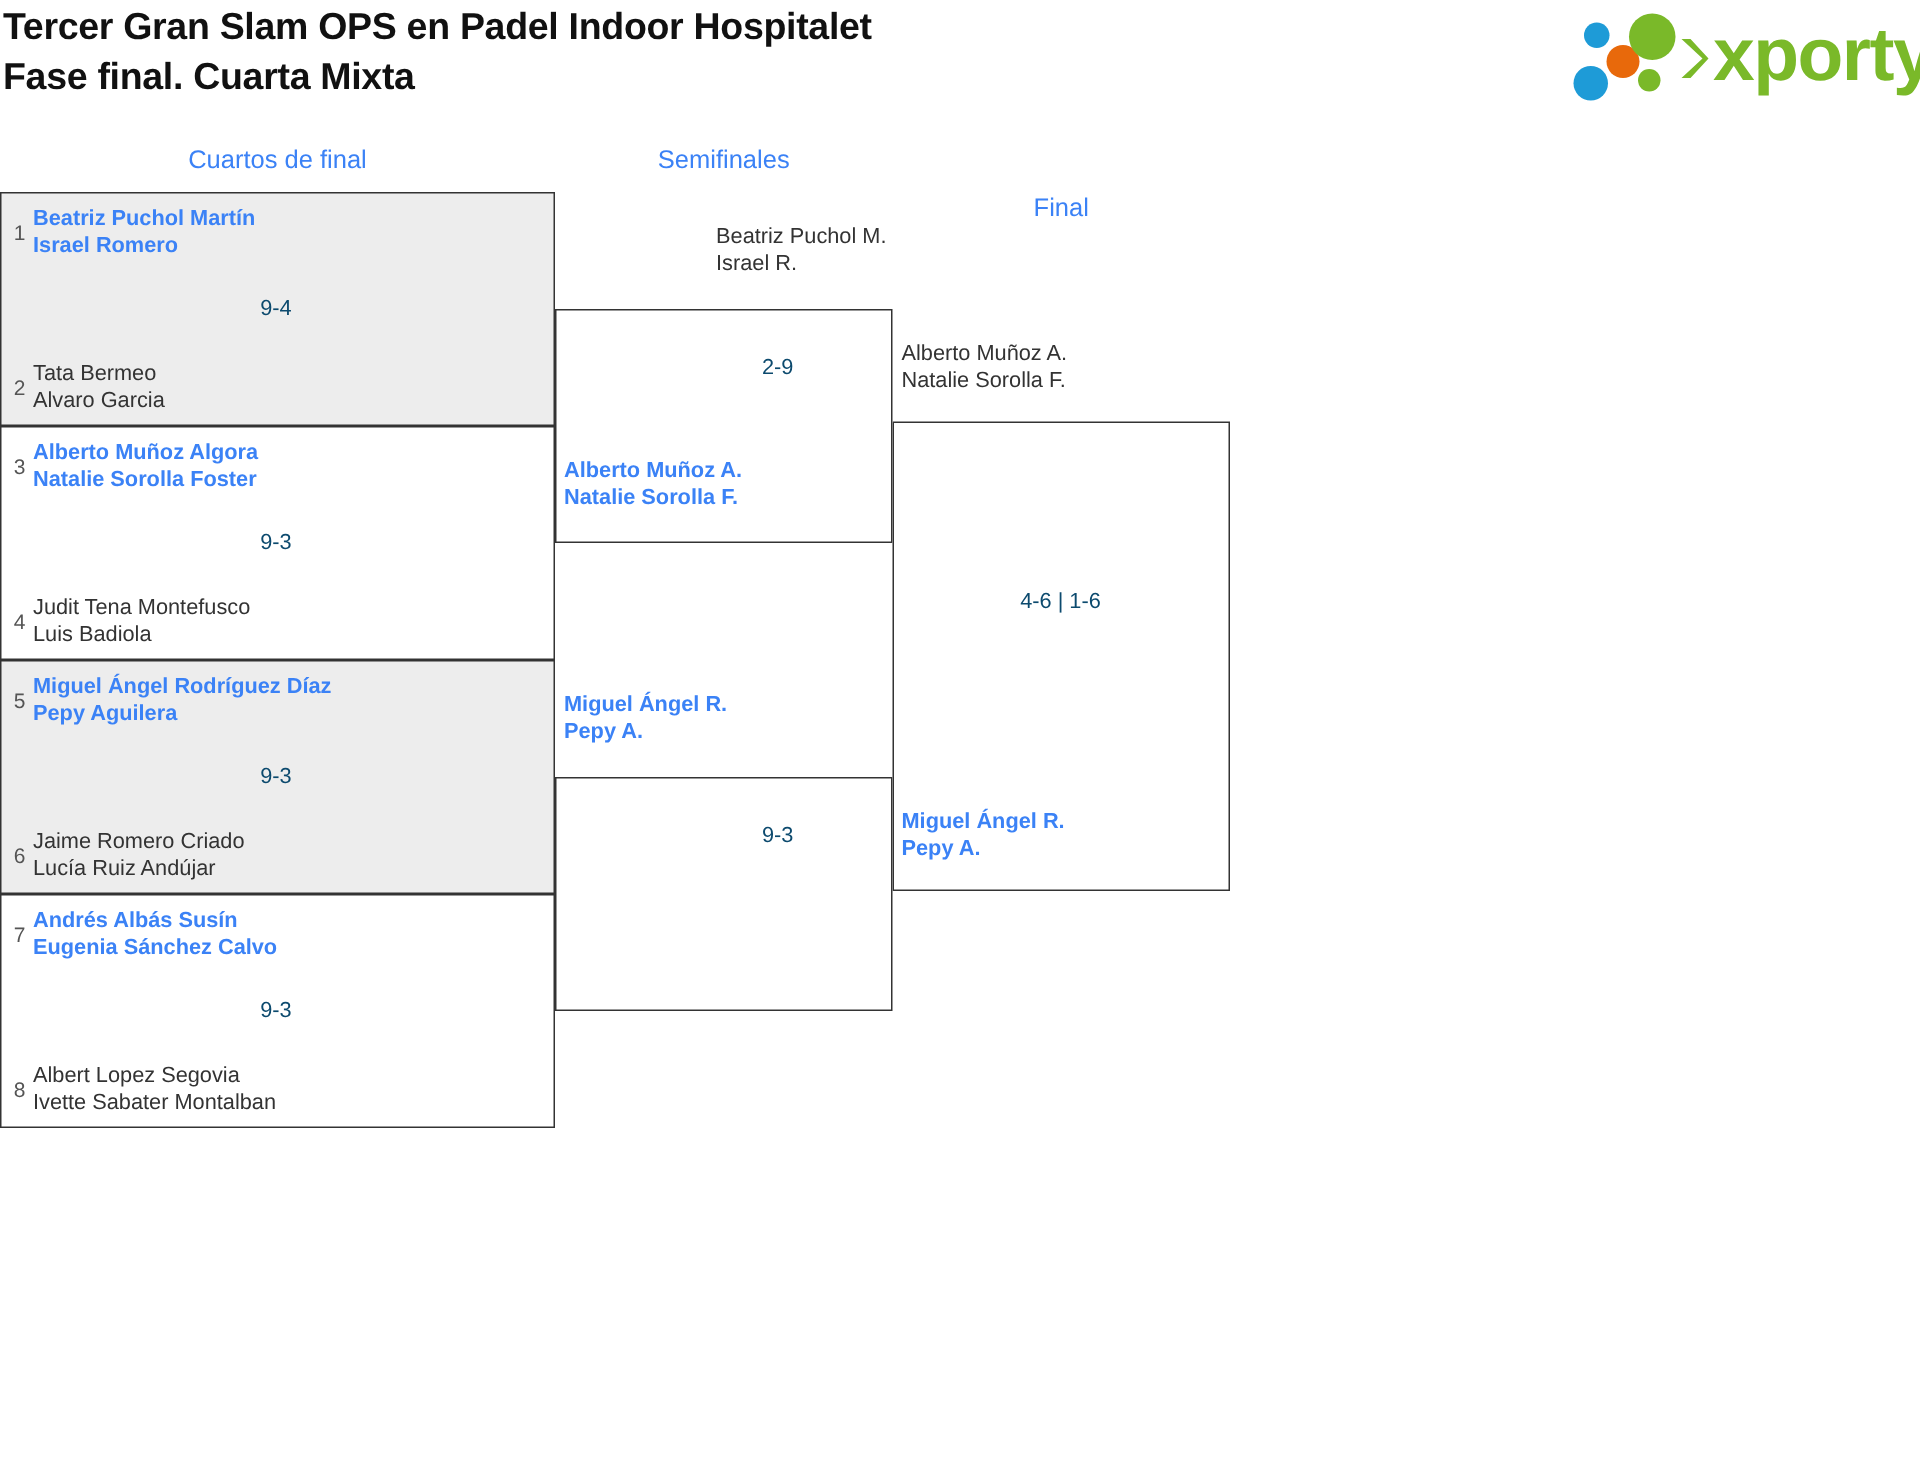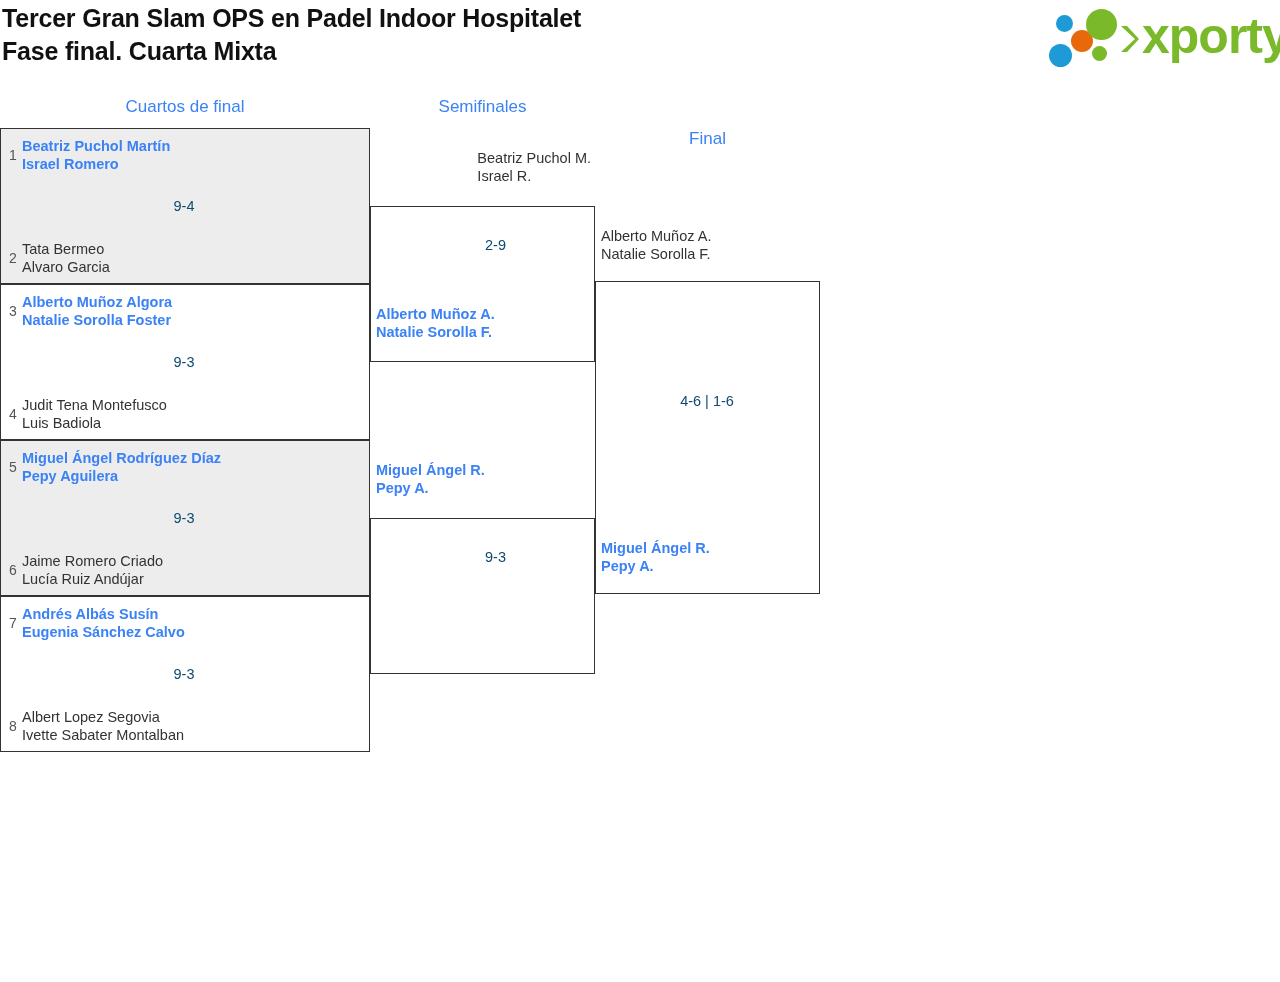--- a/index.html
+++ b/index.html
@@ -191,21 +191,21 @@
     text-align: center;
     line-height: 18px;
     white-space: nowrap;
   }
   .qf-score { left: 4px; width: 360px; }
   .s-qf0 { top: 69px; }
   .s-qf1 { top: 225px; }
   .s-qf2 { top: 381px; }
   .s-qf3 { top: 537px; }
 
-  .sf-score { left: 370px; width: 251px; }
+  .sf-score { left: 393px; width: 251px; }
   .s-sf0 { top: 108px; }
   .s-sf1 { top: 420px; }
 
   .fn-score { left: 596px; width: 222px; }
   .s-fn { top: 264px; }
 </style>
 </head>
 <body>
 
 <div id="header">

